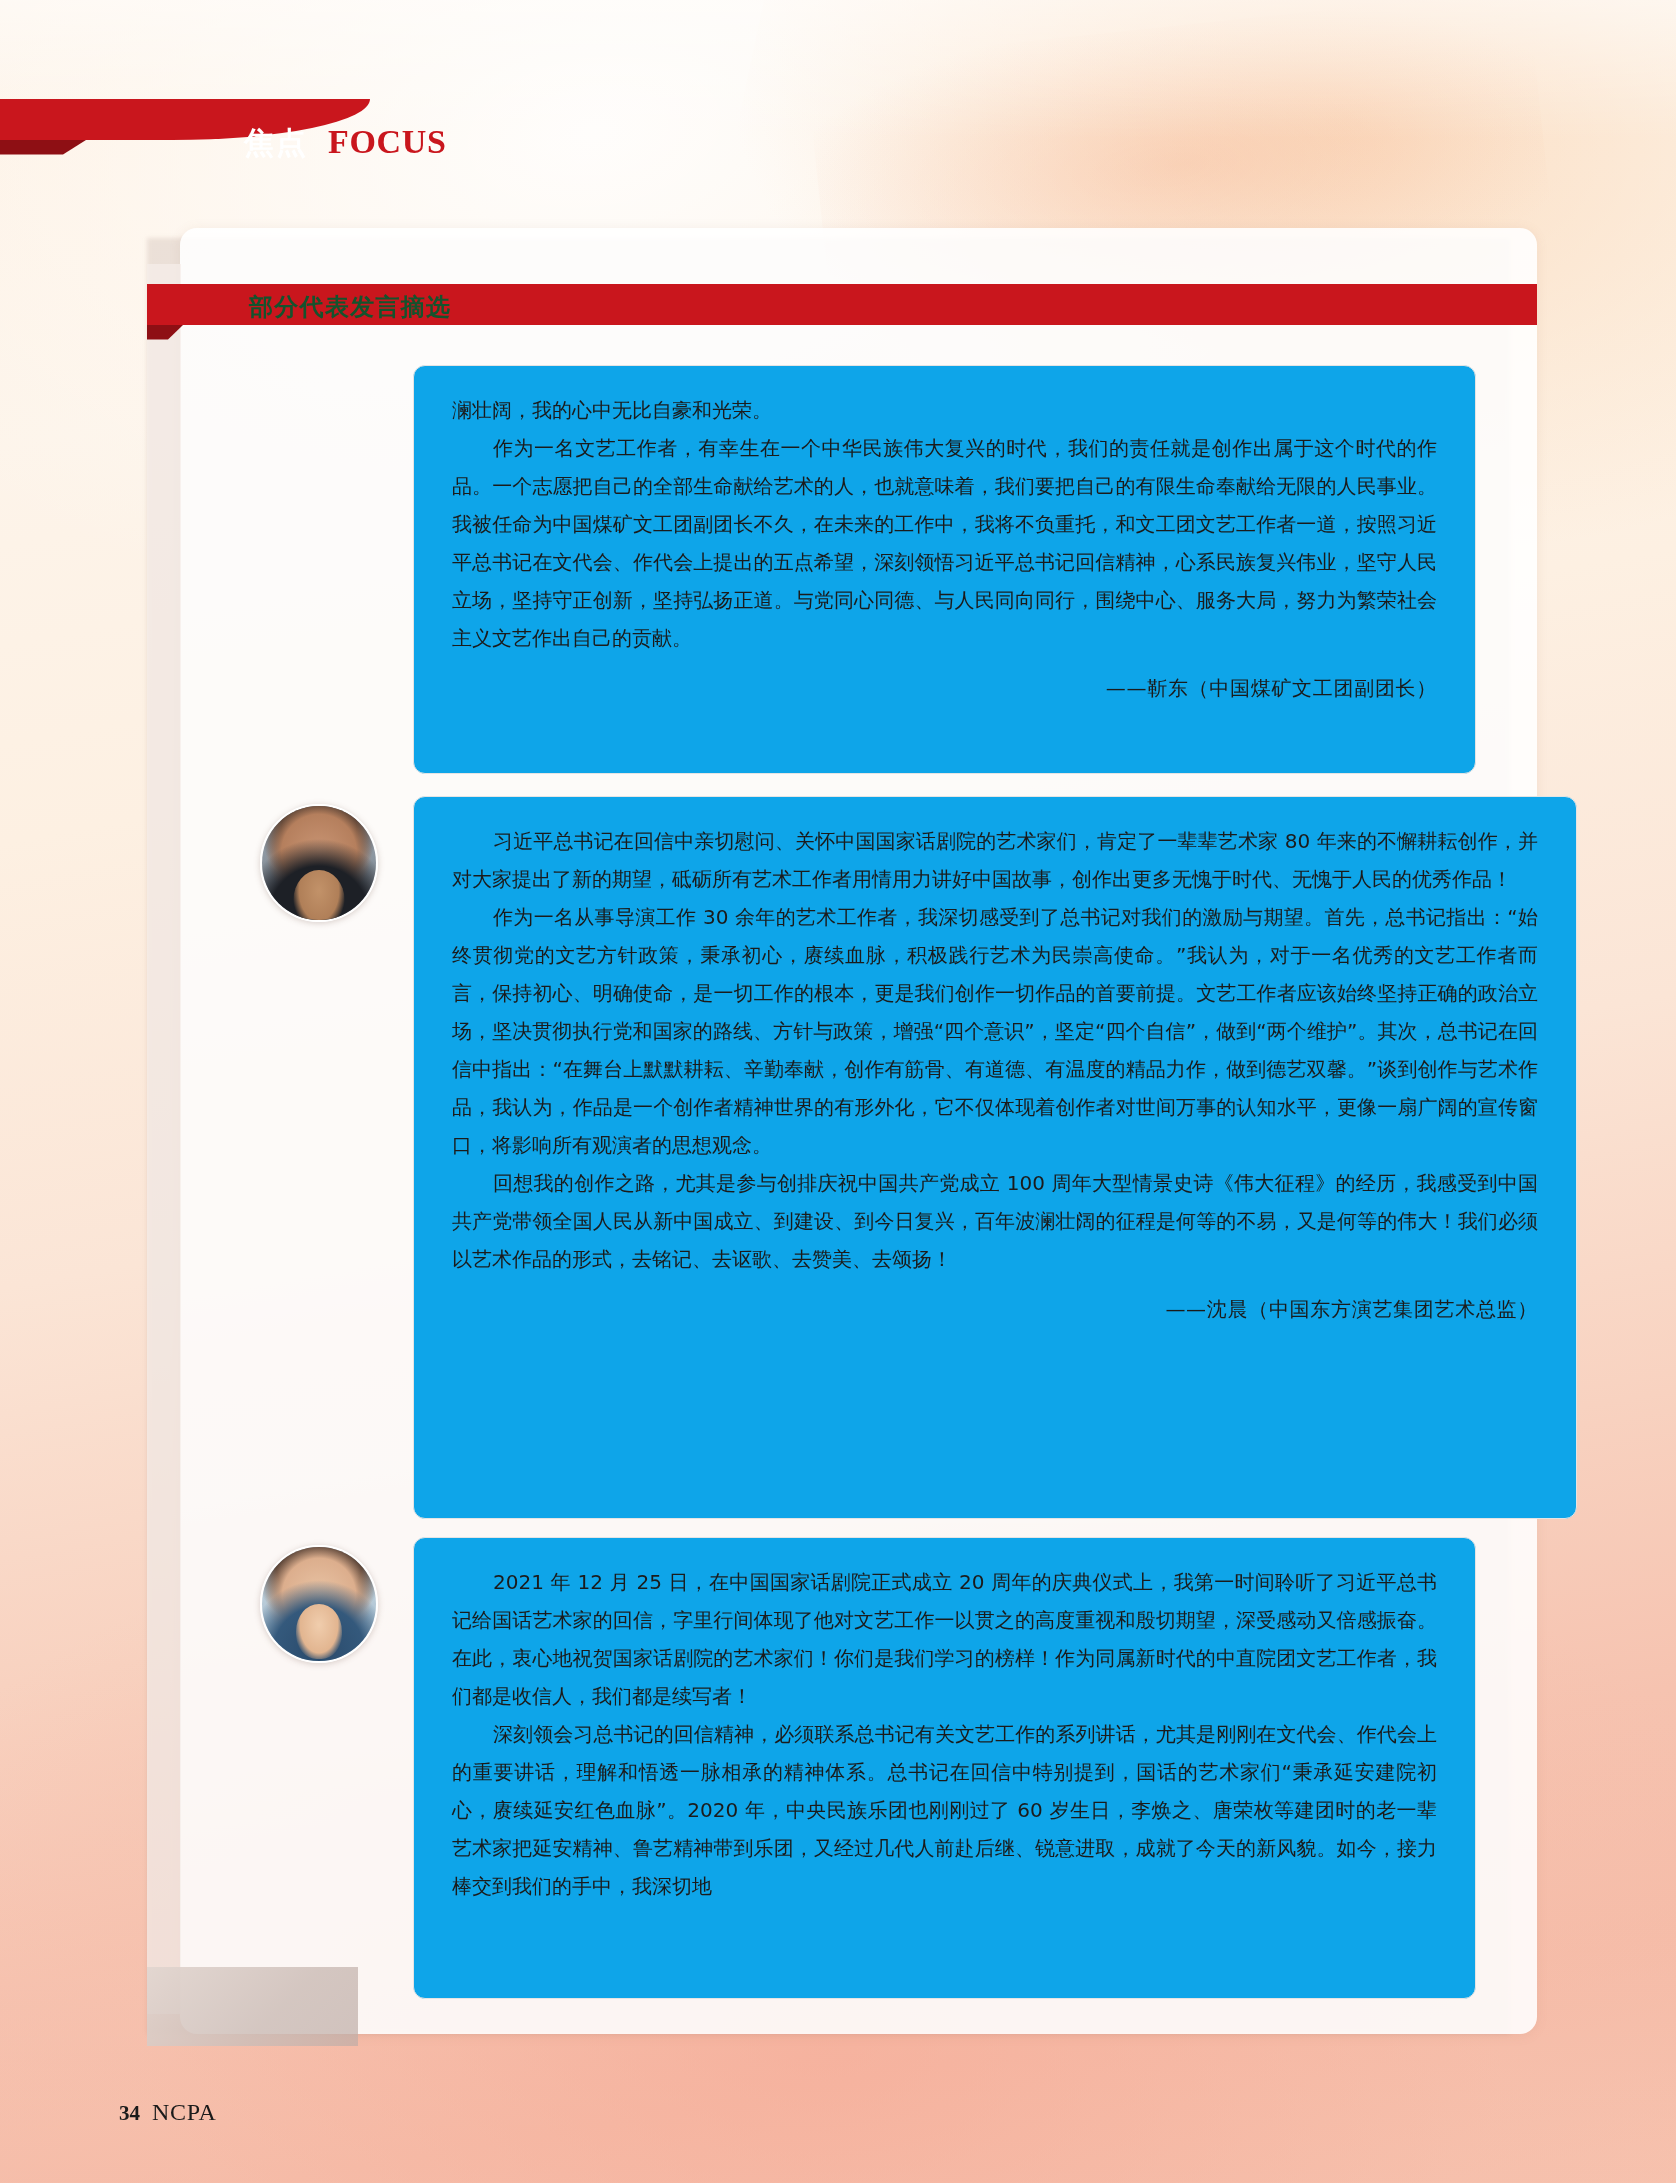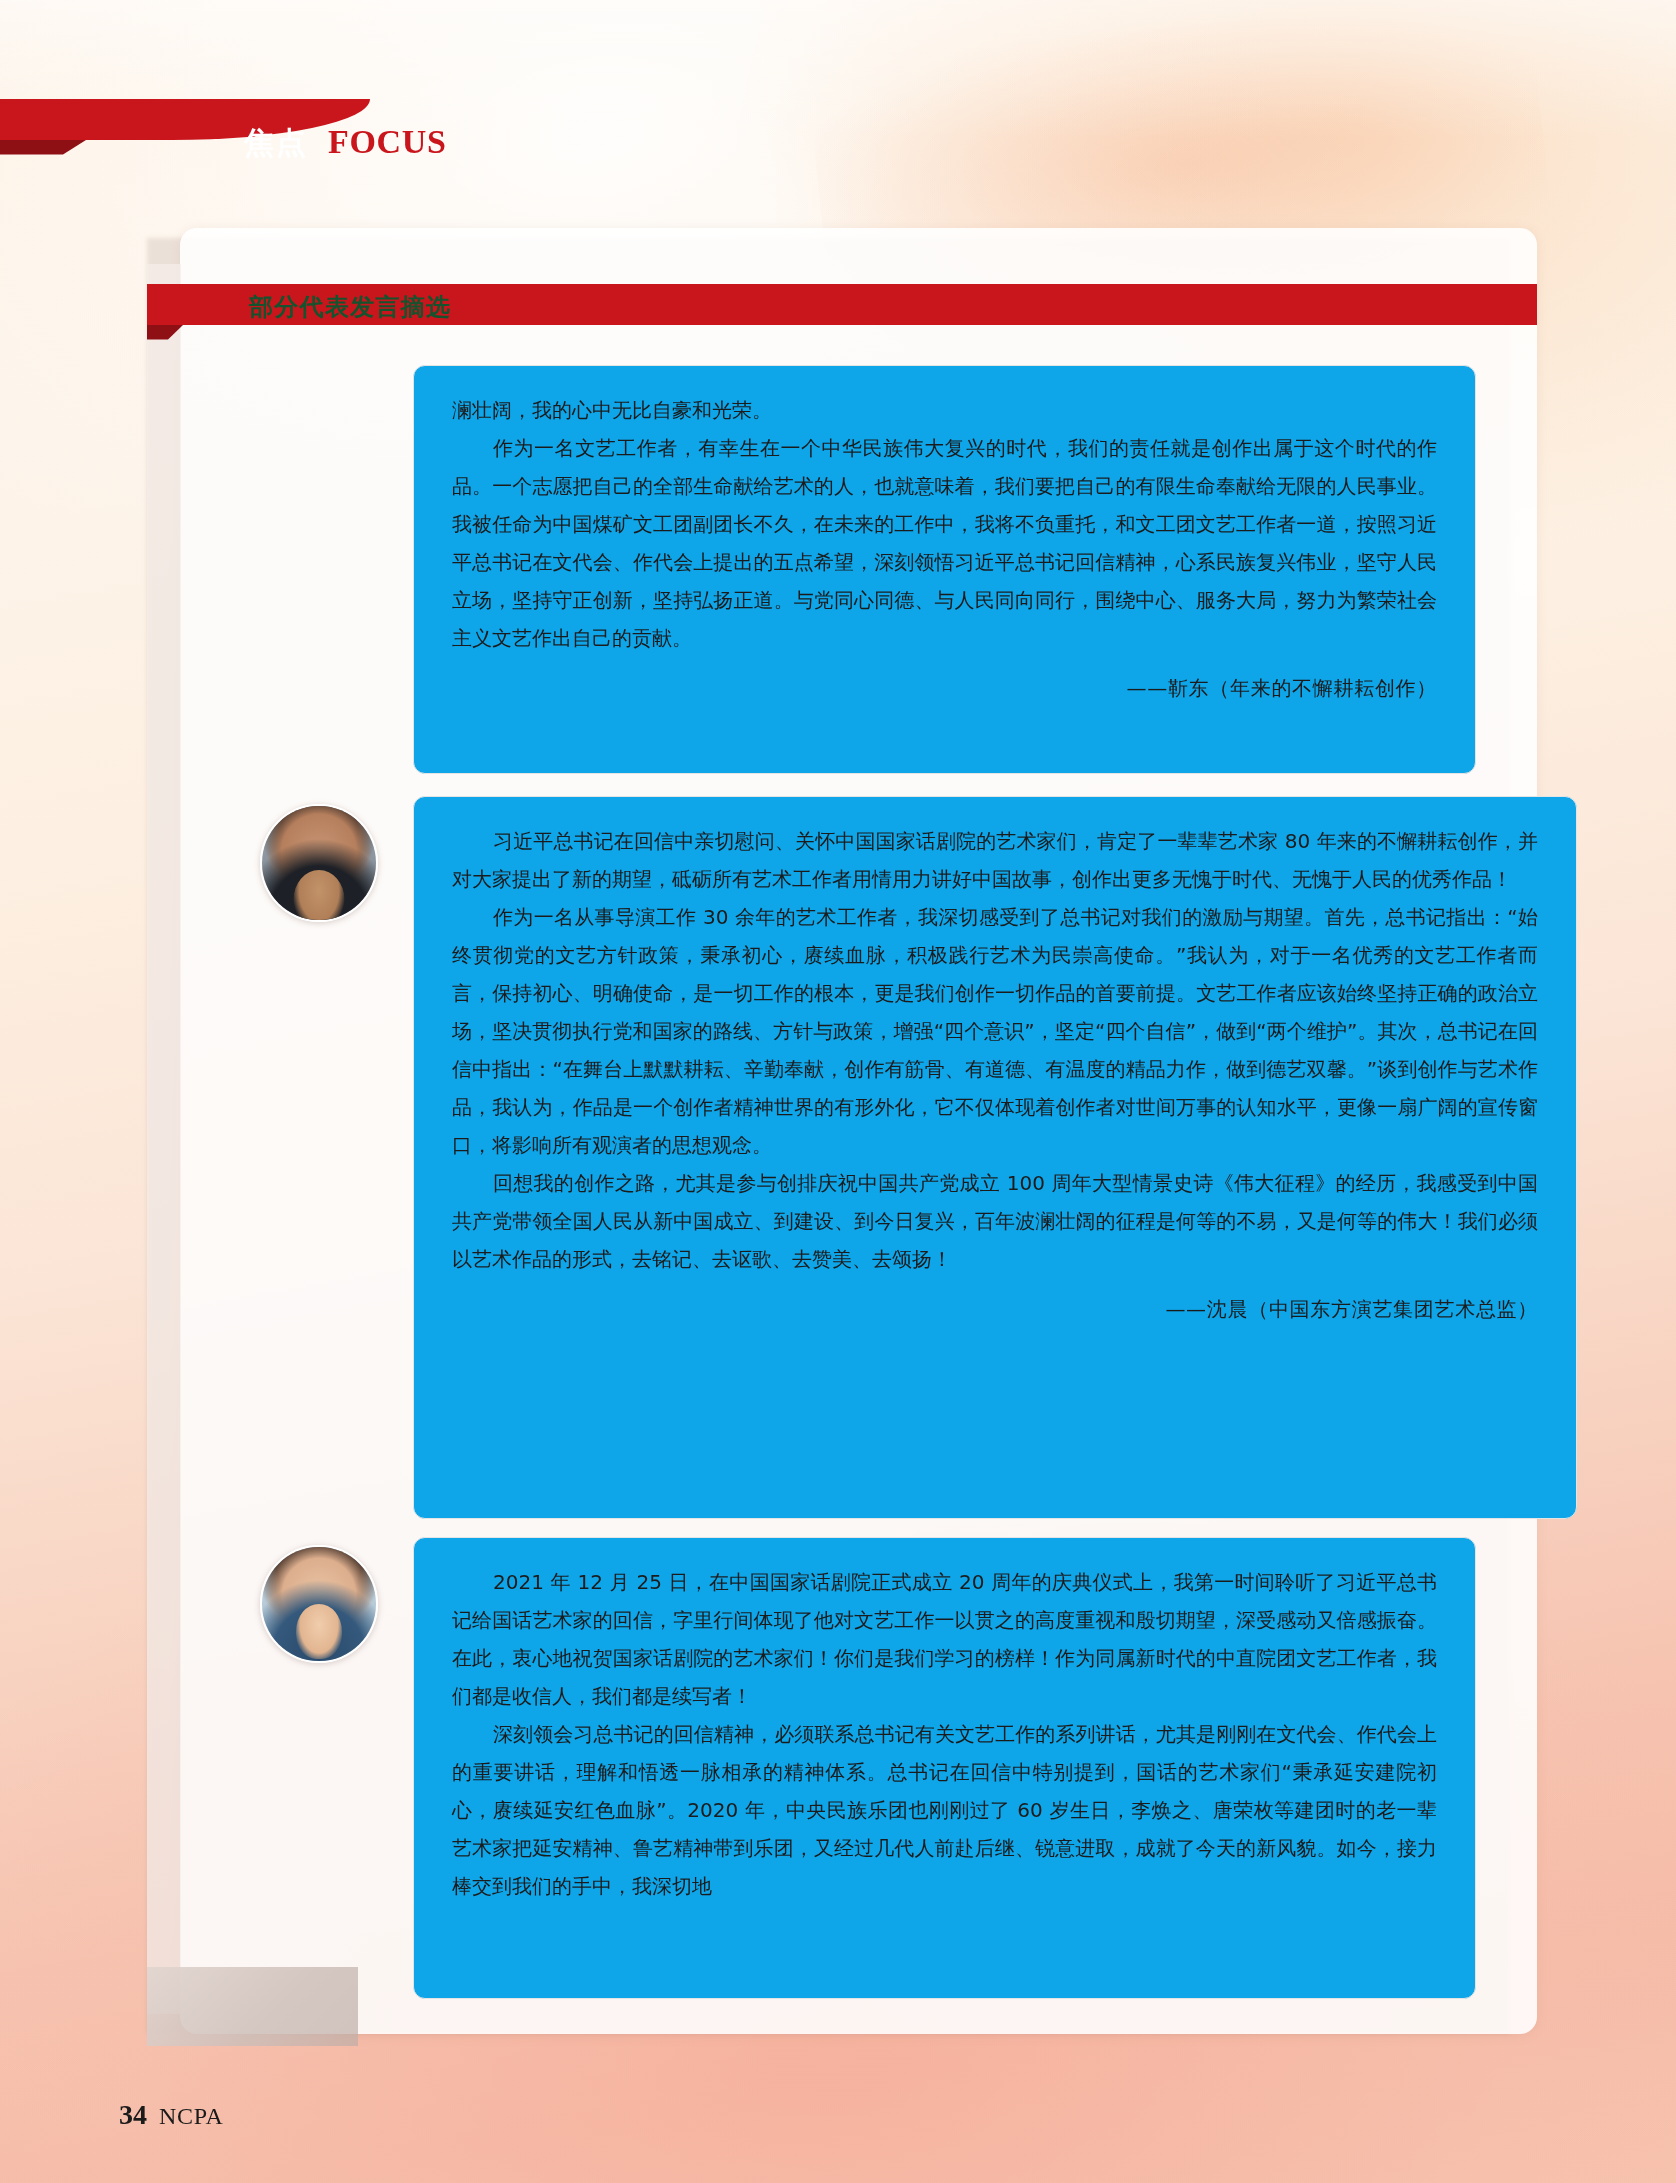--- a/index.html
+++ b/index.html
@@ -257,21 +257,21 @@
   
   .footer {
     position: absolute;
     left: 119px;
     top: 2099px;
     display: flex;
     align-items: baseline;
     gap: 12px;
   }
   .footer-num {
-    font-size: 28px;
+    font-size: 21px;
     font-weight: bold;
     color: #1b1b1b;
     font-family: "Liberation Serif", serif;
   }
   .footer-txt {
     font-size: 24px;
     font-weight: normal;
     color: #1b1b1b;
     letter-spacing: 0.7px;
     font-family: "Liberation Serif", serif;
@@ -305,21 +305,21 @@
 <div class="section-bar">
   <div class="section-bar-red"></div>
   <div class="section-bar-tail"></div>
   <div class="section-bar-title">部分代表发言摘选</div>
 </div>
 
 <div class="quote-block" style="left:413px; top:365px; width:1063px; height:409px;">
   <div class="quote-inner">
     <p class="para">澜壮阔，我的心中无比自豪和光荣。</p>
     <p class="para indent">作为一名文艺工作者，有幸生在一个中华民族伟大复兴的时代，我们的责任就是创作出属于这个时代的作品。一个志愿把自己的全部生命献给艺术的人，也就意味着，我们要把自己的有限生命奉献给无限的人民事业。我被任命为中国煤矿文工团副团长不久，在未来的工作中，我将不负重托，和文工团文艺工作者一道，按照习近平总书记在文代会、作代会上提出的五点希望，深刻领悟习近平总书记回信精神，心系民族复兴伟业，坚守人民立场，坚持守正创新，坚持弘扬正道。与党同心同德、与人民同向同行，围绕中心、服务大局，努力为繁荣社会主义文艺作出自己的贡献。</p>
-    <div class="attrib">——靳东（年来的不懈耕耘创作）</div>
+    <div class="attrib">——靳东（中国煤矿文工团副团长）</div>
   </div>
 </div>
 
 <div class="avatar" style="left:260px; top:804px;">
   <div class="av-photo-1"></div>
 </div>
 <div class="quote-block" style="left:413px; top:796px; width:1164px; height:723px;">
   <div class="quote-inner">
     <p class="para indent">习近平总书记在回信中亲切慰问、关怀中国国家话剧院的艺术家们，肯定了一辈辈艺术家 80 年来的不懈耕耘创作，并对大家提出了新的期望，砥砺所有艺术工作者用情用力讲好中国故事，创作出更多无愧于时代、无愧于人民的优秀作品！</p>
     <p class="para indent">作为一名从事导演工作 30 余年的艺术工作者，我深切感受到了总书记对我们的激励与期望。首先，总书记指出：“始终贯彻党的文艺方针政策，秉承初心，赓续血脉，积极践行艺术为民崇高使命。”我认为，对于一名优秀的文艺工作者而言，保持初心、明确使命，是一切工作的根本，更是我们创作一切作品的首要前提。文艺工作者应该始终坚持正确的政治立场，坚决贯彻执行党和国家的路线、方针与政策，增强“四个意识”，坚定“四个自信”，做到“两个维护”。其次，总书记在回信中指出：“在舞台上默默耕耘、辛勤奉献，创作有筋骨、有道德、有温度的精品力作，做到德艺双馨。”谈到创作与艺术作品，我认为，作品是一个创作者精神世界的有形外化，它不仅体现着创作者对世间万事的认知水平，更像一扇广阔的宣传窗口，将影响所有观演者的思想观念。</p>

